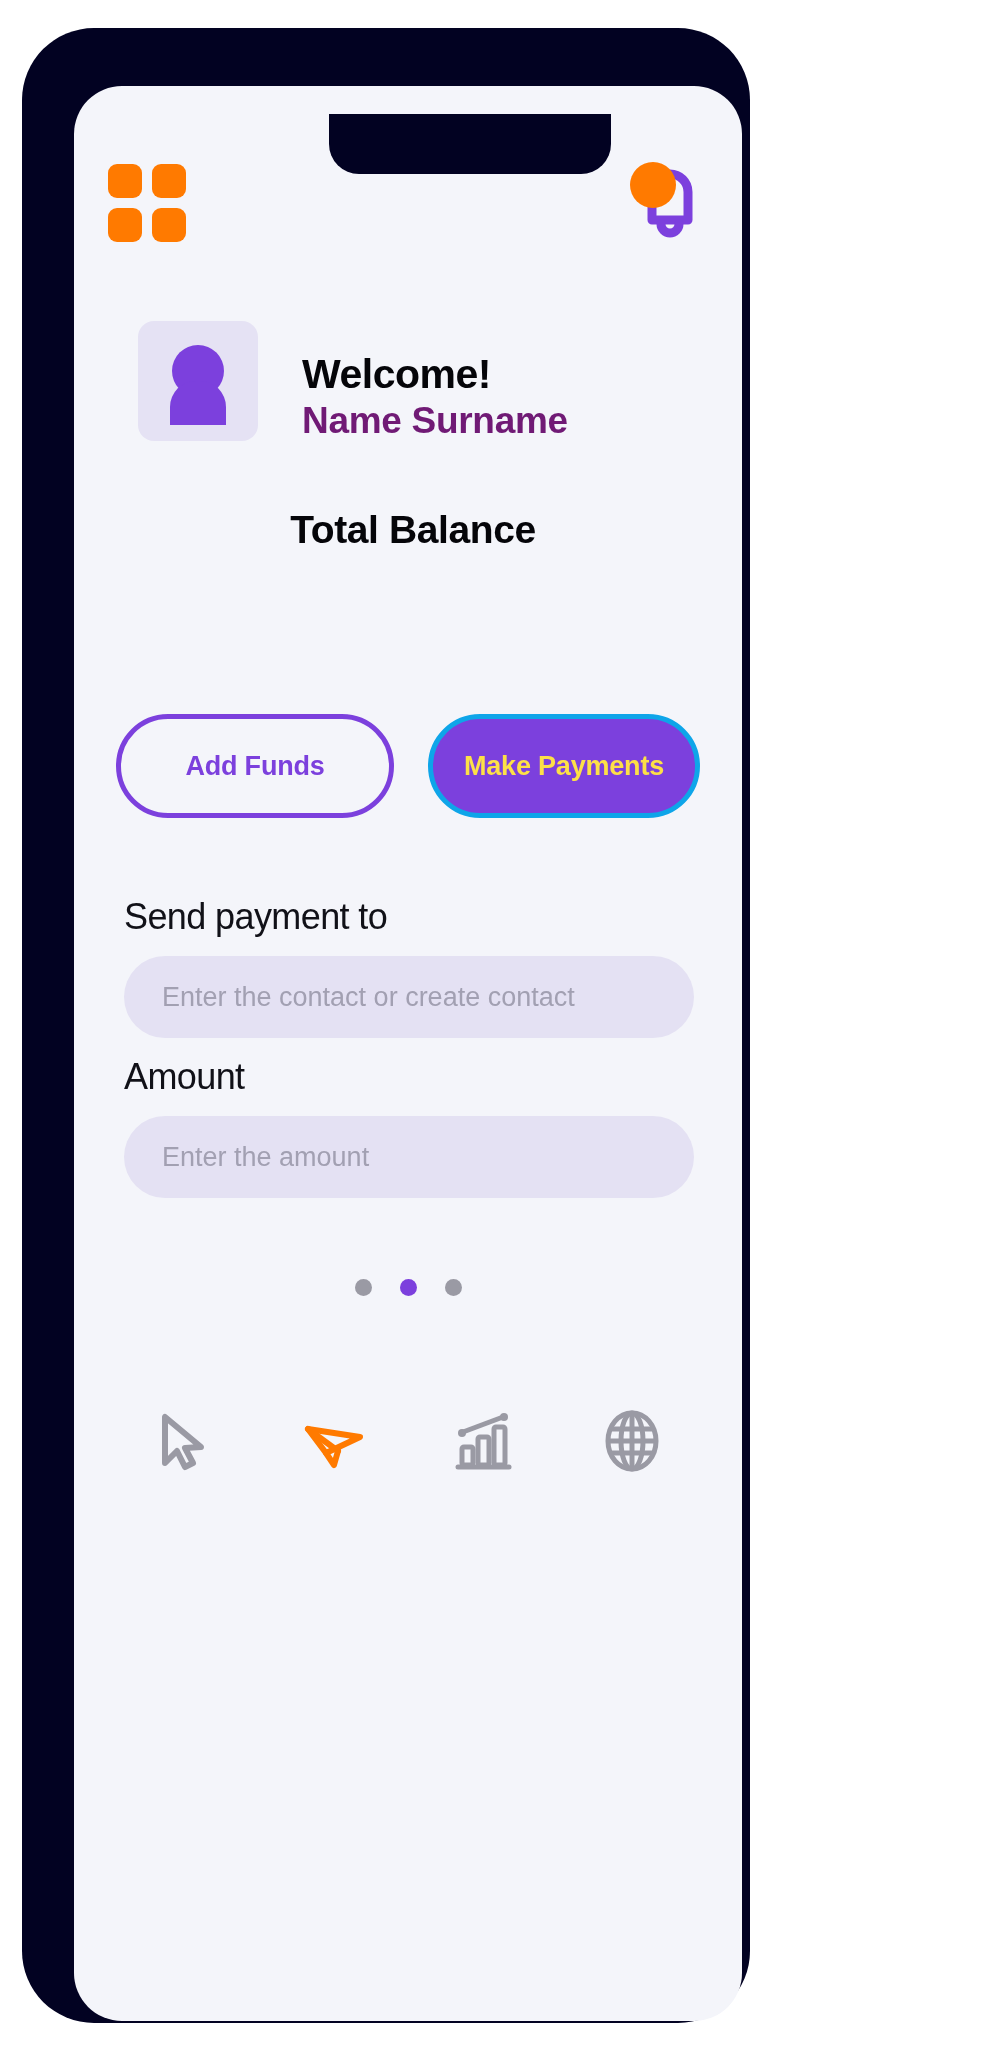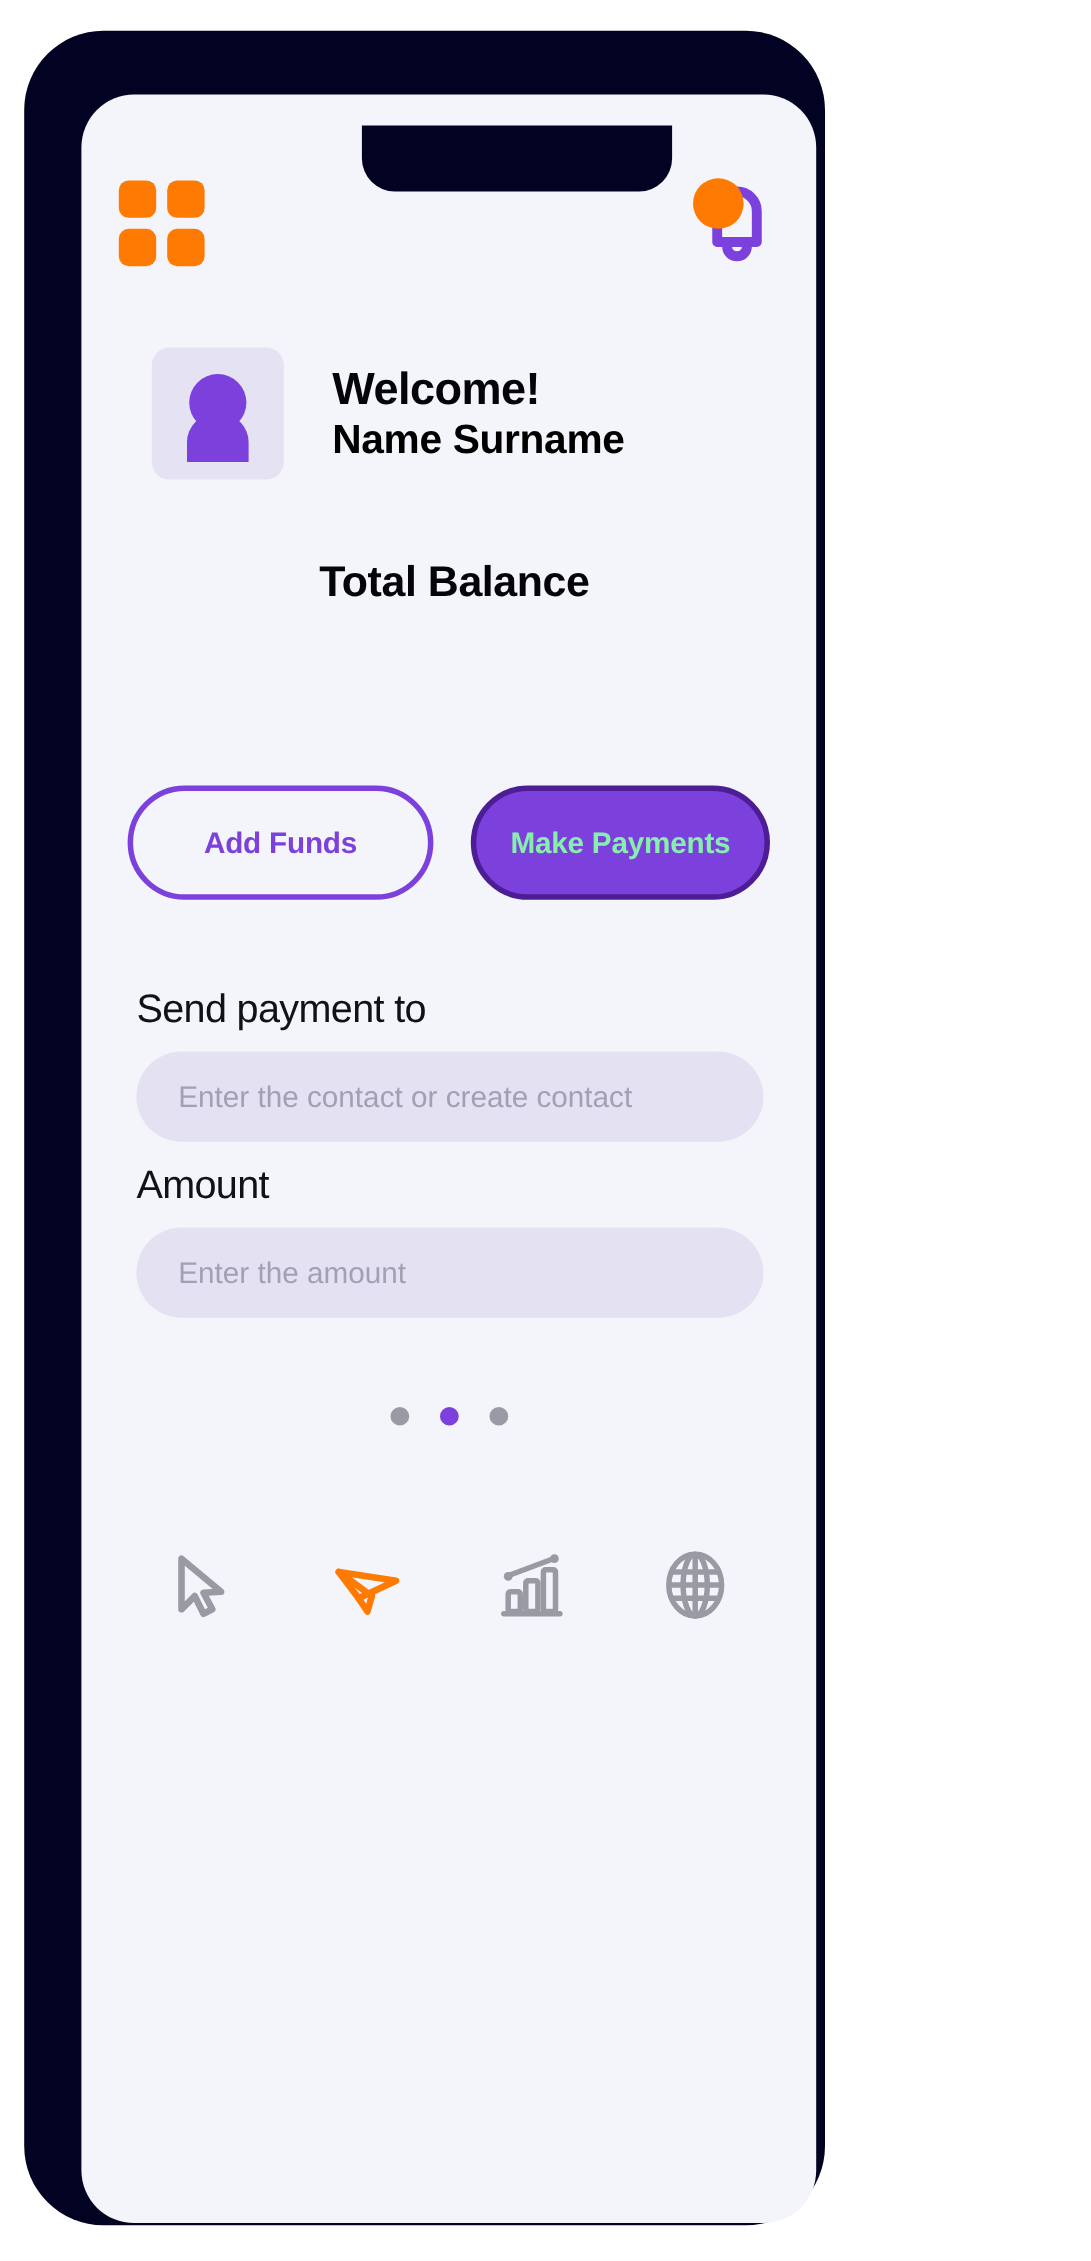--- a/index.html
+++ b/index.html
@@ -63,21 +63,21 @@
     position:absolute; left: 6px; top: 4px;
     width: 46px; height: 46px; border-radius: 50%;
     background: #ff7a00; z-index: 3;
   }
 
   
   .welcome-row {
     position: absolute;
     left: 64px; top: 225px;
     width: 560px; height: 130px;
-    display: flex; align-items: center; gap: 44px;
+    display: flex; align-items: flex-end; gap: 44px;
     z-index: 3;
   }
   .avatar-tile {
     width: 120px; height: 120px;
     background: #e5e2f4;
     border-radius: 16px;
     position: relative; flex: 0 0 auto;
   }
   .avatar-head {
     position:absolute; left: 34px; top: 24px;
@@ -90,21 +90,21 @@
     background: #7c40dd;
     border-top-left-radius: 26px;
     border-top-right-radius: 26px;
   }
   .welcome-text { display:flex; flex-direction: column; gap: 6px; }
   .welcome-title {
     font-size: 41px; font-weight: 700; color: #050509;
     letter-spacing: -0.5px; line-height: 1.05;
   }
   .welcome-name {
-    font-size: 37px; font-weight: 700; color: #000000;
+    font-size: 37px; font-weight: 700; color: #701a75;
     letter-spacing: -0.3px; line-height: 1.05;
   }
 
   
   .balance-label {
     position: absolute; left: 0; top: 422px;
     width: 668px; text-align: center;
     font-size: 39px; font-weight: 700; color: #050509;
     letter-spacing: -0.4px; z-index: 3; padding-left: 10px;
   }
@@ -127,21 +127,21 @@
     display: flex; align-items: center; justify-content: center;
     font-size: 27px; font-weight: 700; letter-spacing: -0.2px;
     cursor: pointer; user-select: none;
   }
   .btn-outline {
     width: 278px; background: #f4f5fa;
     border: 5px solid #7c40dd; color: #7c40dd;
   }
   .btn-filled {
     width: 272px; background: #7c40dd;
-    border: 5px solid #4c1d95; color: #86efac;
+    border: 5px solid #0ea5e9; color: #fde047;
   }
 
   
   .field-group { position: absolute; left: 50px; width: 570px; z-index: 3; }
   .fg-1 { top: 810px; }
   .fg-2 { top: 970px; }
   .field-label {
     font-size: 36px; font-weight: 400; color: #111118;
     letter-spacing: -0.6px; margin-bottom: 18px;
   }

